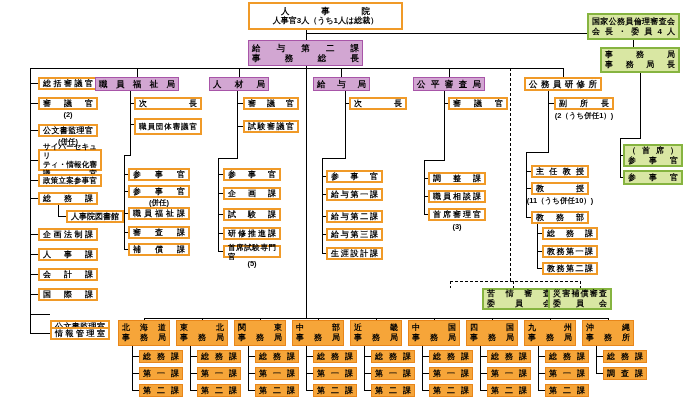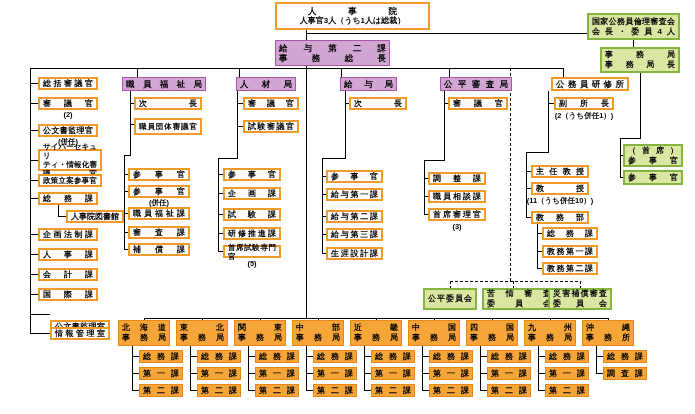--- a/index.html
+++ b/index.html
@@ -7,21 +7,21 @@
          font-family:"Liberation Sans","DejaVu Sans",sans-serif;color:#000;}
   .stage svg{position:absolute;left:0;top:0;z-index:0;}
   .box{position:absolute;box-sizing:border-box;z-index:1;background:#fff;
        border:2px solid #F09A28;display:flex;flex-direction:column;justify-content:center;
        padding:1px 3px;font-weight:bold;font-size:8px;line-height:1.2;}
   .box > div{width:100%;text-align:justify;text-align-last:justify;box-sizing:border-box;}
   .box > div.c{text-align:left;text-align-last:center;}
   .purple{border:1px solid #A855A8;background:#D2A6D2;font-size:8.5px;}
   .green{border:2px solid #86B440;background:#D9E7A3;}
   .ofill{border:1px solid #E8861A;background:#F6A539;}
-  .hdr{font-size:8.5px;margin-left:27px;}
+  .hdr{font-size:8.5px;}
   .sm{font-size:7.5px;}
   .note{position:absolute;z-index:1;font-size:7.5px;font-weight:bold;text-align:center;line-height:1;}
 </style>
 </head>
 <body>
 
 <div class="stage">
 
   <svg width="695" height="414" viewBox="0 0 695 414">
     <path fill="none" stroke="#000" stroke-width="1" shape-rendering="crispEdges" d="
@@ -240,23 +240,20 @@
   <div class="box" style="left:542px;top:227px;width:56px;height:13px">
       <div>総務課</div>
     </div>
   <div class="box" style="left:542px;top:245px;width:56px;height:13px">
       <div>教務第一課</div>
     </div>
   <div class="box" style="left:542px;top:262px;width:56px;height:13px">
       <div>教務第二課</div>
     </div>
 
-  <div class="box green" style="left:423px;top:288px;width:54px;height:22px">
-      <div>公平委員会</div>
-    </div>
   <div class="box green" style="left:482px;top:288px;width:74px;height:22px">
     <div>苦情審査</div>
     <div>委員会</div>
   </div>
   <div class="box green" style="left:548px;top:288px;width:64px;height:22px">
     <div>災害補償審査</div>
     <div>委員会</div>
   </div>
 
   <div class="box ofill" style="left:118px;top:320px;width:52px;height:26px">

